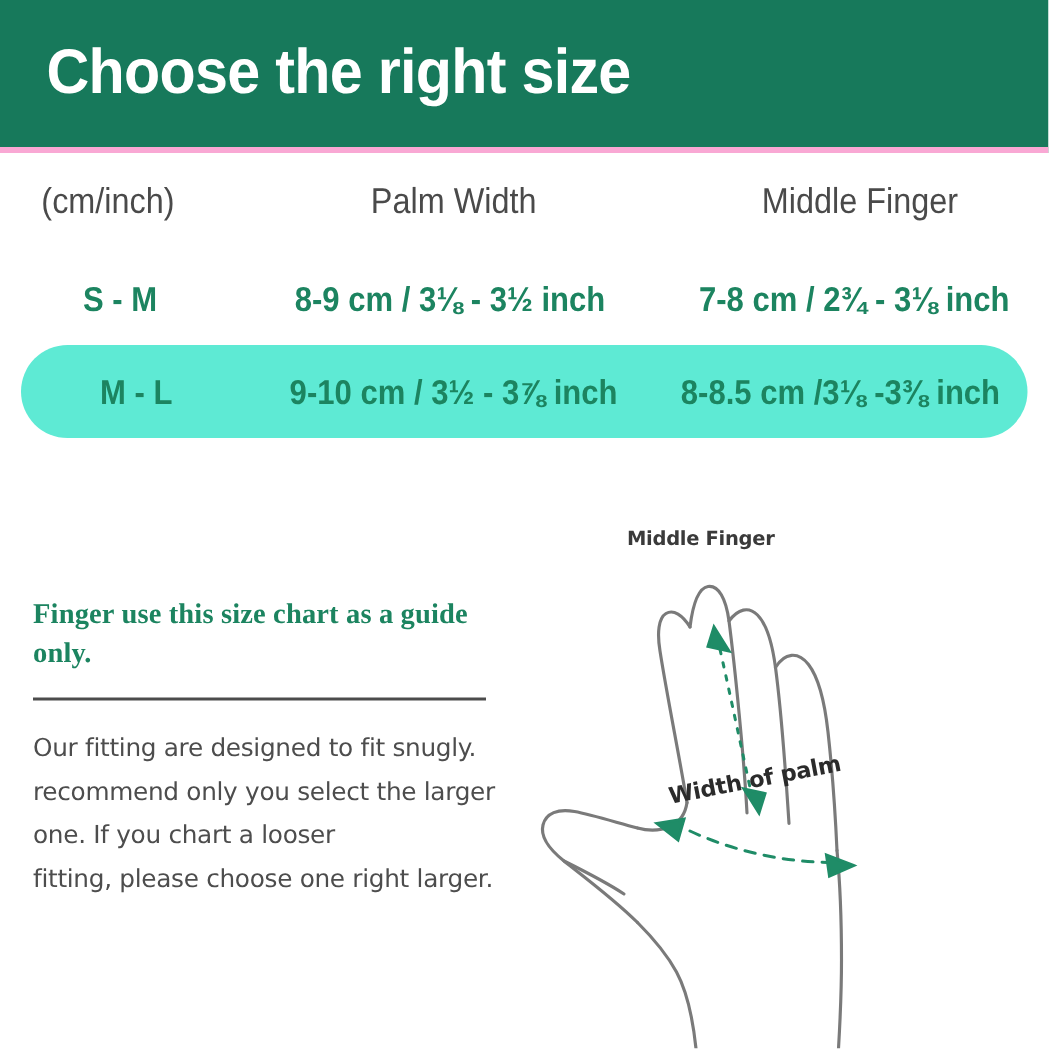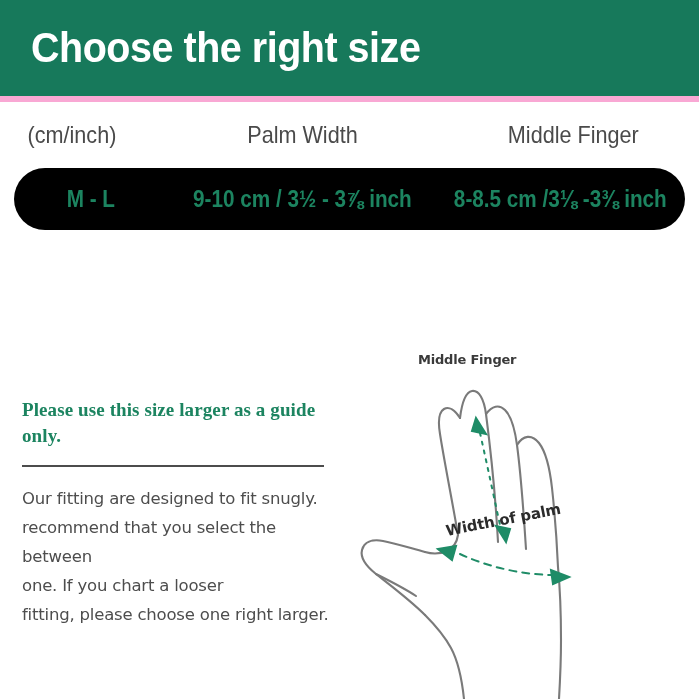--- a/index.html
+++ b/index.html
@@ -16,21 +16,21 @@
   }
 
   
   .banner {
     position: absolute;
     left: 0;
     top: 0;
     width: 699px;
     height: 102px;
     background: #17795b;
-    border-bottom: 6px solid #f9a8d4;
+    border-bottom: 4px solid #f9a8d4;
     box-sizing: border-box;
   }
   .banner-title {
     position: absolute;
     left: 31px;
     top: 24px;
     color: #ffffff;
     font-size: 42px;
     font-weight: bold;
     letter-spacing: -0.5px;
@@ -51,21 +51,21 @@
     position: relative;
     display: flex;
     align-items: center;
     height: 62px;
     box-sizing: border-box;
   }
   .row.header-row { height: 66px; gap: 11px; }
   .row.pill {
     margin: 0 14px;
     width: 671px;
-    background: #000000;
+    background: #5eead4;
     border-radius: 31px;
   }
   .cell {
     box-sizing: border-box;
     white-space: nowrap;
     transform: scaleX(0.9);
   }
   .c1 { width: 160px; text-align: center; }
   .c2 { width: 280px; text-align: center; }
   .c3 { width: 259px; text-align: center; }
@@ -164,37 +164,42 @@
 </div>
 
 <div class="table">
 
   <div class="row header-row">
     <div class="cell c1">(cm/inch)</div>
     <div class="cell c2">Palm Width</div>
     <div class="cell c3">Middle Finger</div>
   </div>
 
+  <div class="row data-row">
+    <div class="cell c1">S - M</div>
+    <div class="cell c2">8-9 cm / 3⅛ - 3½ inch</div>
+    <div class="cell c3">7-8 cm / 2¾ - 3⅛ inch</div>
+  </div>
 
   <div class="row data-row pill">
     <div class="cell c1">M - L</div>
     <div class="cell c2">9-10 cm / 3½ - 3⅞ inch</div>
     <div class="cell c3">8-8.5 cm /3⅛ -3⅜  inch</div>
   </div>
 
 </div>
 
 <div class="lower">
 
   <div class="note">
-    <div class="note-title">Please use this size larger as a guide only.</div>
+    <div class="note-title">Finger use this size chart as a guide only.</div>
     <div class="divider"></div>
     <div class="note-body">
       <span>Our fitting are designed to fit snugly.</span>
-      <span>recommend that you select the between</span>
+      <span>recommend only you select the larger</span>
       <span>one. If you chart a looser</span>
       <span>fitting, please choose one right larger.</span>
     </div>
   </div>
 
   <div class="diagram">
 
     <div class="label-middle-finger">Middle Finger</div>
 
     <svg width="349" height="369" viewBox="0 0 349 369">

